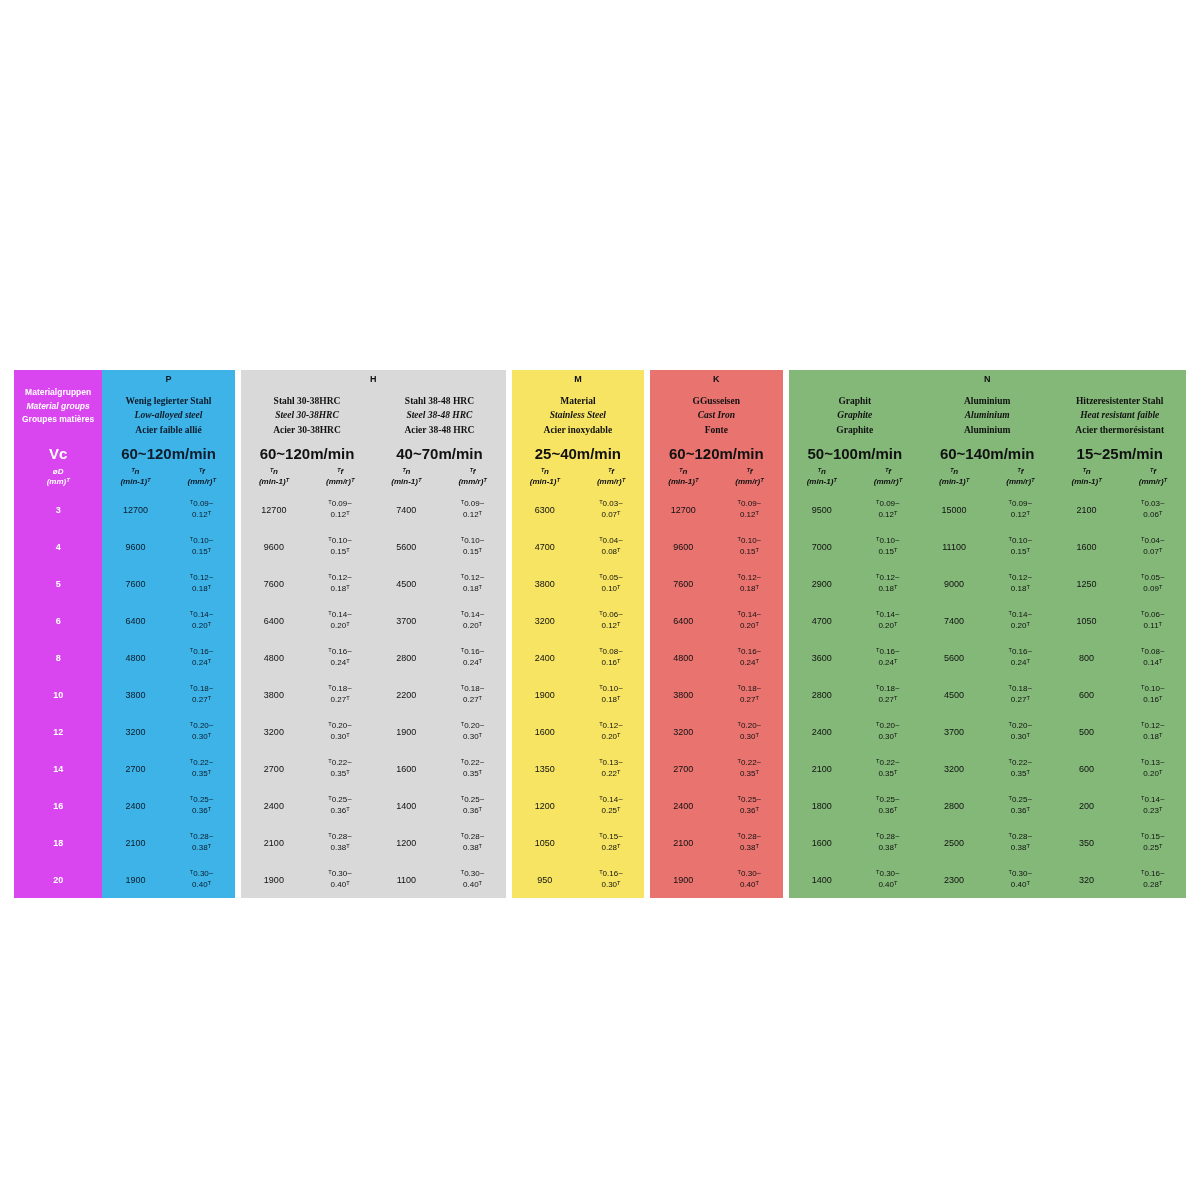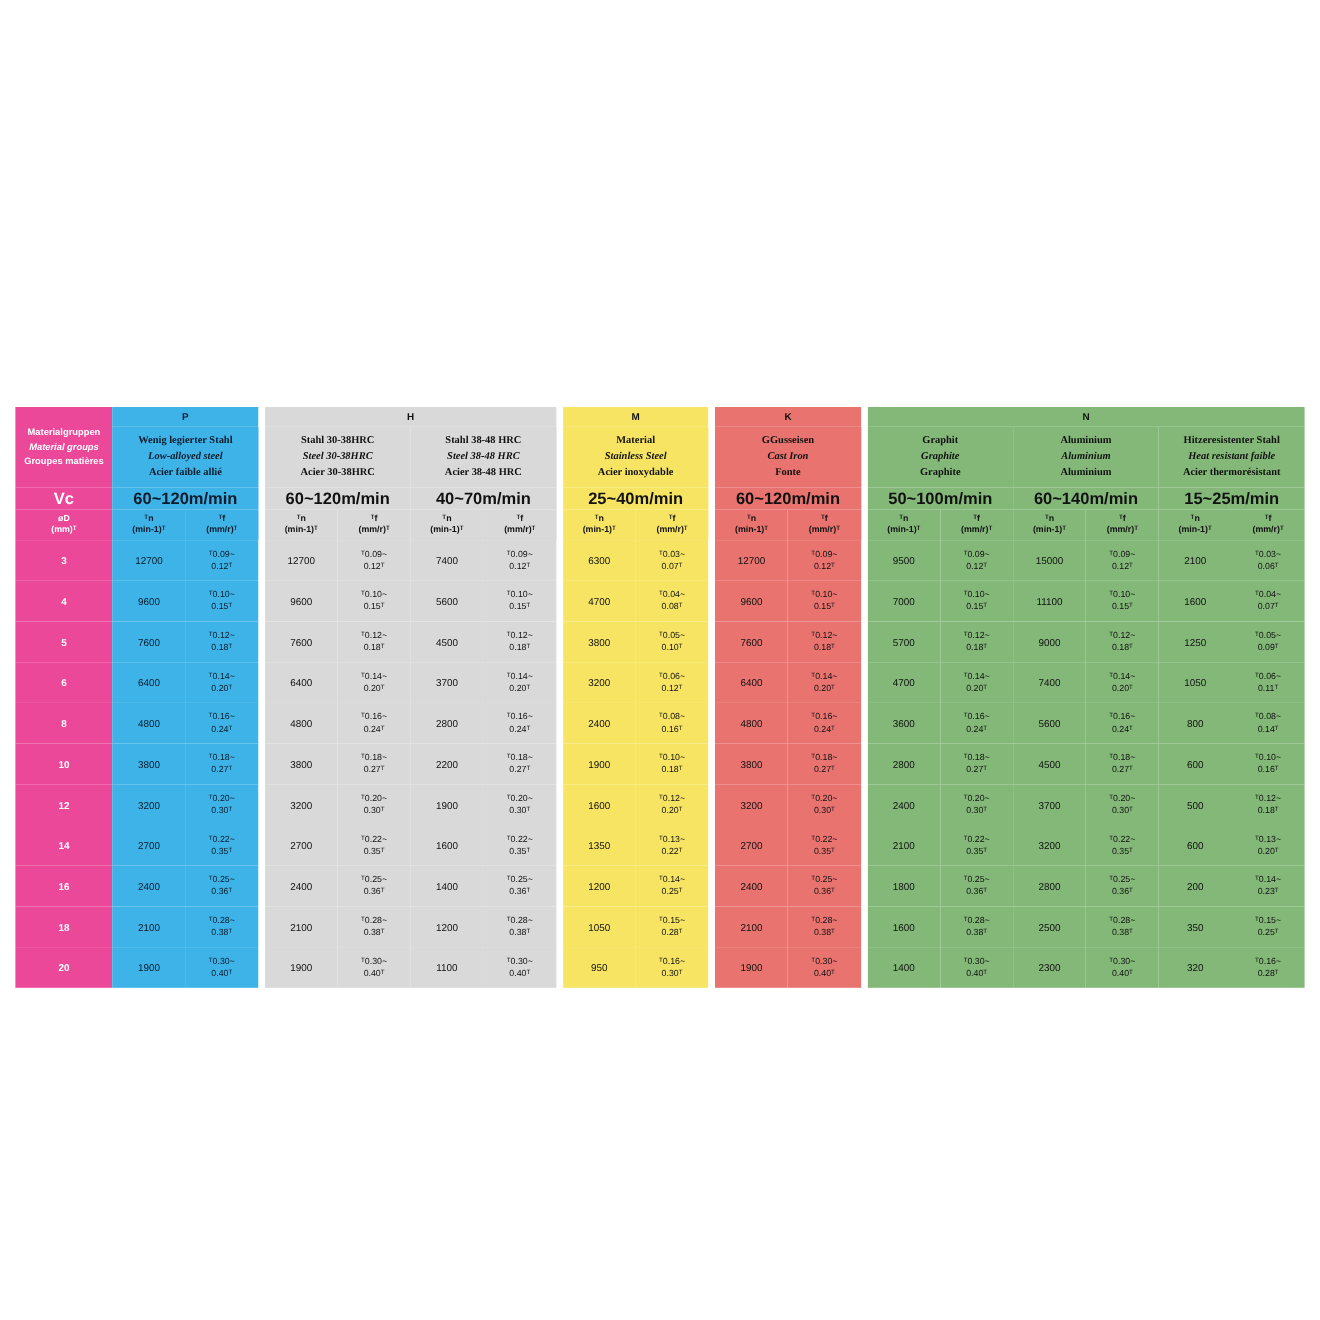--- a/index.html
+++ b/index.html
@@ -2,40 +2,40 @@
 <html><head>
 <meta charset="utf-8">
 <style>
   html,body{margin:0;padding:0;background:#ffffff;}
   body{width:1200px;height:1200px;font-family:"Liberation Sans",sans-serif;}
   #wrap{position:absolute;left:14px;top:370px;width:1172px;}
   table{border-collapse:collapse;width:1172px;table-layout:fixed;}
   td,th{padding:0;margin:0;vertical-align:middle;text-align:center;}
 
   
-  .c-dark{background:#ec4899;color:#ffffff;}
+  .c-dark{background:#d946ef;color:#ffffff;}
   .c-blue{background:#3db3e8;color:#0d1b2a;}
   .c-grey{background:#d9d9d9;color:#111111;}
   .c-yellow{background:#f7e463;color:#111111;}
   .c-red{background:#e8736f;color:#111111;}
   .c-green{background:#83b878;color:#111111;}
   .grp-letter{font-size:9px;font-weight:bold;}
   .mat-name{font-size:9.5px;font-weight:bold;line-height:1.5;}
   .mat-name i{font-style:italic;font-weight:bold;}
   .vc-val{font-size:15px;font-weight:bold;}
   .unit{font-size:8px;font-weight:bold;line-height:1.25;}
   .dia{font-size:9px;font-weight:bold;}
   .num{font-size:9px;}
   .feed{font-size:8px;line-height:1.3;}
 
   .rowtall td{height:37px;}
   .hgt-letter{height:18px;}
   .hgt-name{height:55px;font-family:Liberation Serif, serif;}
   .hgt-vc{height:20px;}
-  .hgt-unit{height:28px;}
+  .hgt-unit{height:28px;font-style:italic;}
 
   .sep{background:#ffffff;width:8px;}
   .matgrp{font-size:8.5px;font-weight:bold;line-height:1.6;}
   .matgrp i{}
 </style>
 </head>
 <body>
 
 <div id="wrap">
   <table>
@@ -320,21 +320,21 @@
             <div>ᵀ0.05~</div>
             <div>0.10ᵀ</div>
           </td>
           <td class="sep"></td>
           <td class="c-red num">7600</td>
           <td class="c-red feed">
             <div>ᵀ0.12~</div>
             <div>0.18ᵀ</div>
           </td>
           <td class="sep"></td>
-          <td class="c-green num">5700</td>
+          <td class="c-green num">2900</td>
           <td class="c-green feed">
             <div>ᵀ0.12~</div>
             <div>0.18ᵀ</div>
           </td>
           <td class="c-green num">9000</td>
           <td class="c-green feed">
             <div>ᵀ0.12~</div>
             <div>0.18ᵀ</div>
           </td>
           <td class="c-green num">1250</td>

